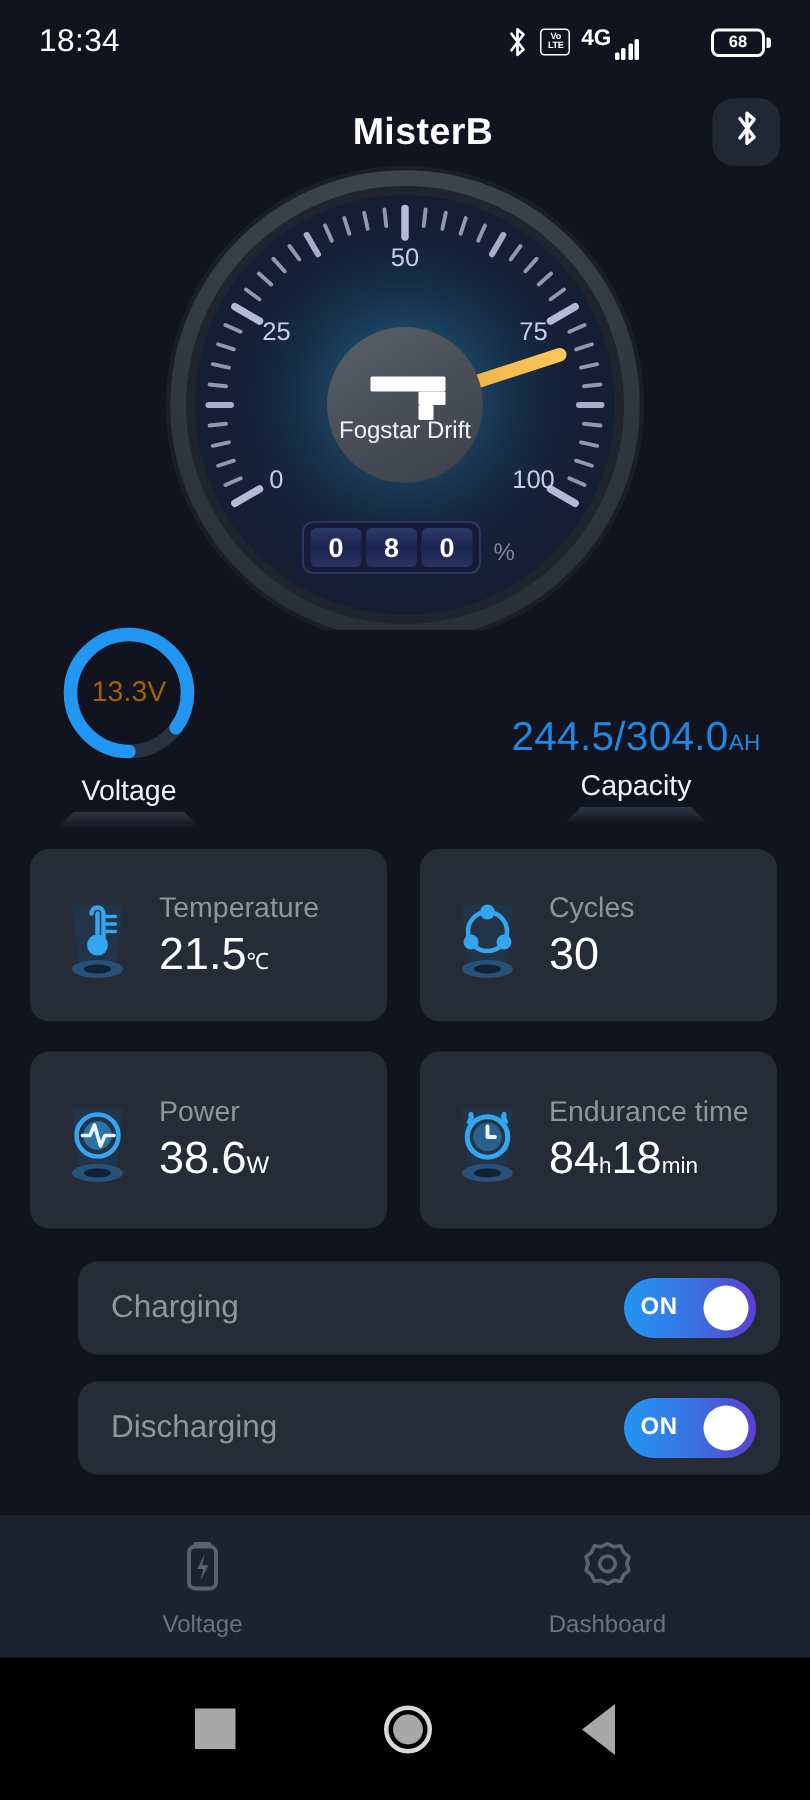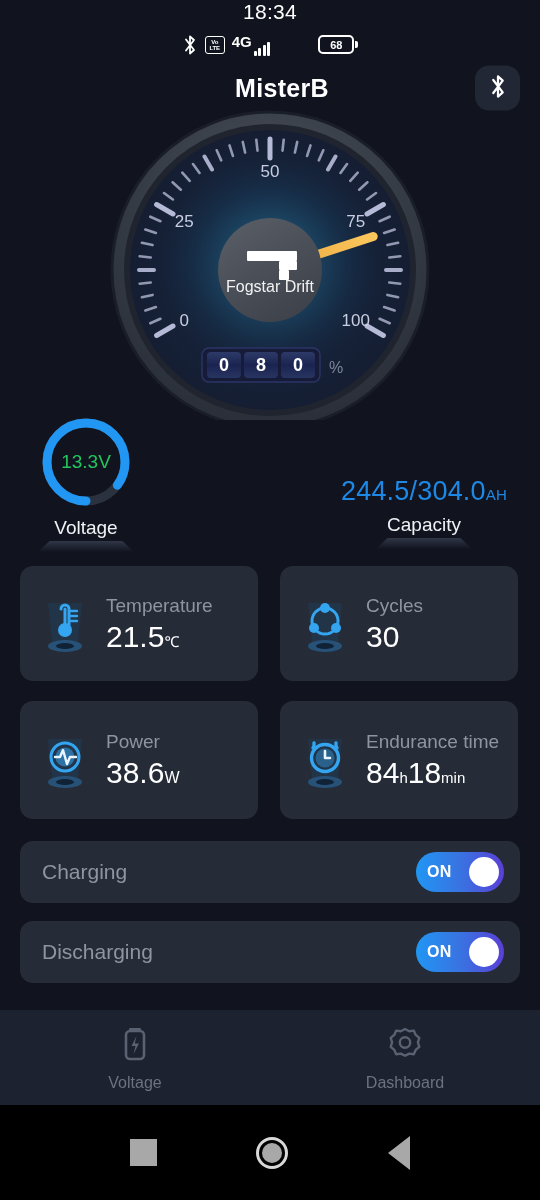--- a/index.html
+++ b/index.html
@@ -11,21 +11,20 @@
     overflow:hidden;
     position:relative;
   }
   .phone { position:relative; width:540px; height:1200px; background:#11141f; }
 
   
   .statusbar {
     height:56px; display:flex; align-items:center;
     justify-content:space-between; padding:0 26px;
     background:#11141f;
-    flex-direction:column;
   }
   .clock { font-size:21px; font-weight:500; letter-spacing:.3px; color:#ffffff; }
   .sb-right { display:flex; align-items:center; gap:7px; }
   .sb-icon { display:flex; align-items:center; }
   .volte-badge {
     width:20px; height:18px; border:1.6px solid #fff; border-radius:3px;
     display:flex; flex-direction:column; align-items:center; justify-content:center;
     line-height:1;
   }
   .volte-badge span { font-size:6px; font-weight:700; color:#fff; letter-spacing:-.2px; }
@@ -63,21 +62,21 @@
 
   
   .stats-row {
     display:flex; align-items:flex-start; justify-content:space-between;
     padding:0 16px; margin-top:-6px;
   }
   .ring-block { width:140px; display:flex; flex-direction:column; align-items:center; }
   .ring-holder { position:relative; width:96px; height:96px; }
   .ring-val {
     position:absolute; inset:0; display:flex; align-items:center; justify-content:center;
-    font-size:19px; font-weight:400; color:#22c55e;
+    font-size:19px; font-weight:400; color:#a16207;
   }
   .stat-label { font-size:19px; color:#f0f2f5; margin-top:7px; font-weight:400; }
   .label-shadow {
     width:96px; height:11px; margin-top:2px;
     background:linear-gradient(to bottom, rgba(120,135,165,.30), rgba(120,135,165,0));
     clip-path:polygon(12% 0, 88% 0, 100% 100%, 0% 100%);
   }
   .cap-block { width:200px; display:flex; flex-direction:column; align-items:center; padding-top:62px; }
   .cap-val { font-size:27px; color:#1e88e5; font-weight:400; letter-spacing:.2px; }
   .cap-val .unit { font-size:15px; }
@@ -90,21 +89,21 @@
   }
   .card.tall { height:118px; }
   .holo { width:62px; height:66px; flex:0 0 62px; position:relative; }
   .card-text { display:flex; flex-direction:column; gap:4px; }
   .card-label { font-size:19px; color:#8f959f; font-weight:400; }
   .card-value { font-size:30px; color:#fff; font-weight:400; line-height:1.05; }
   .card-value .u { font-size:15px; color:#fff; }
   .card-value .u2 { font-size:16px; color:#fff; }
 
   
-  .toggles { padding:22px 20px 0; display:flex; flex-direction:column; gap:18px; }
+  .toggles { padding:22px 20px 0; display:flex; flex-direction:column; gap:18px;margin-left:32px; }
   .toggle-row {
     height:62px; border-radius:13px; background:#252c38;
     display:flex; align-items:center; justify-content:space-between;
     padding:0 16px 0 22px;
   }
   .toggle-label { font-size:21px; color:#8f959f; }
   .switch {
     width:88px; height:40px; border-radius:20px;
     background:linear-gradient(90deg,#2196f3 0%,#3b6fe0 55%,#5b3fd6 100%);
     display:flex; align-items:center; justify-content:space-between;

